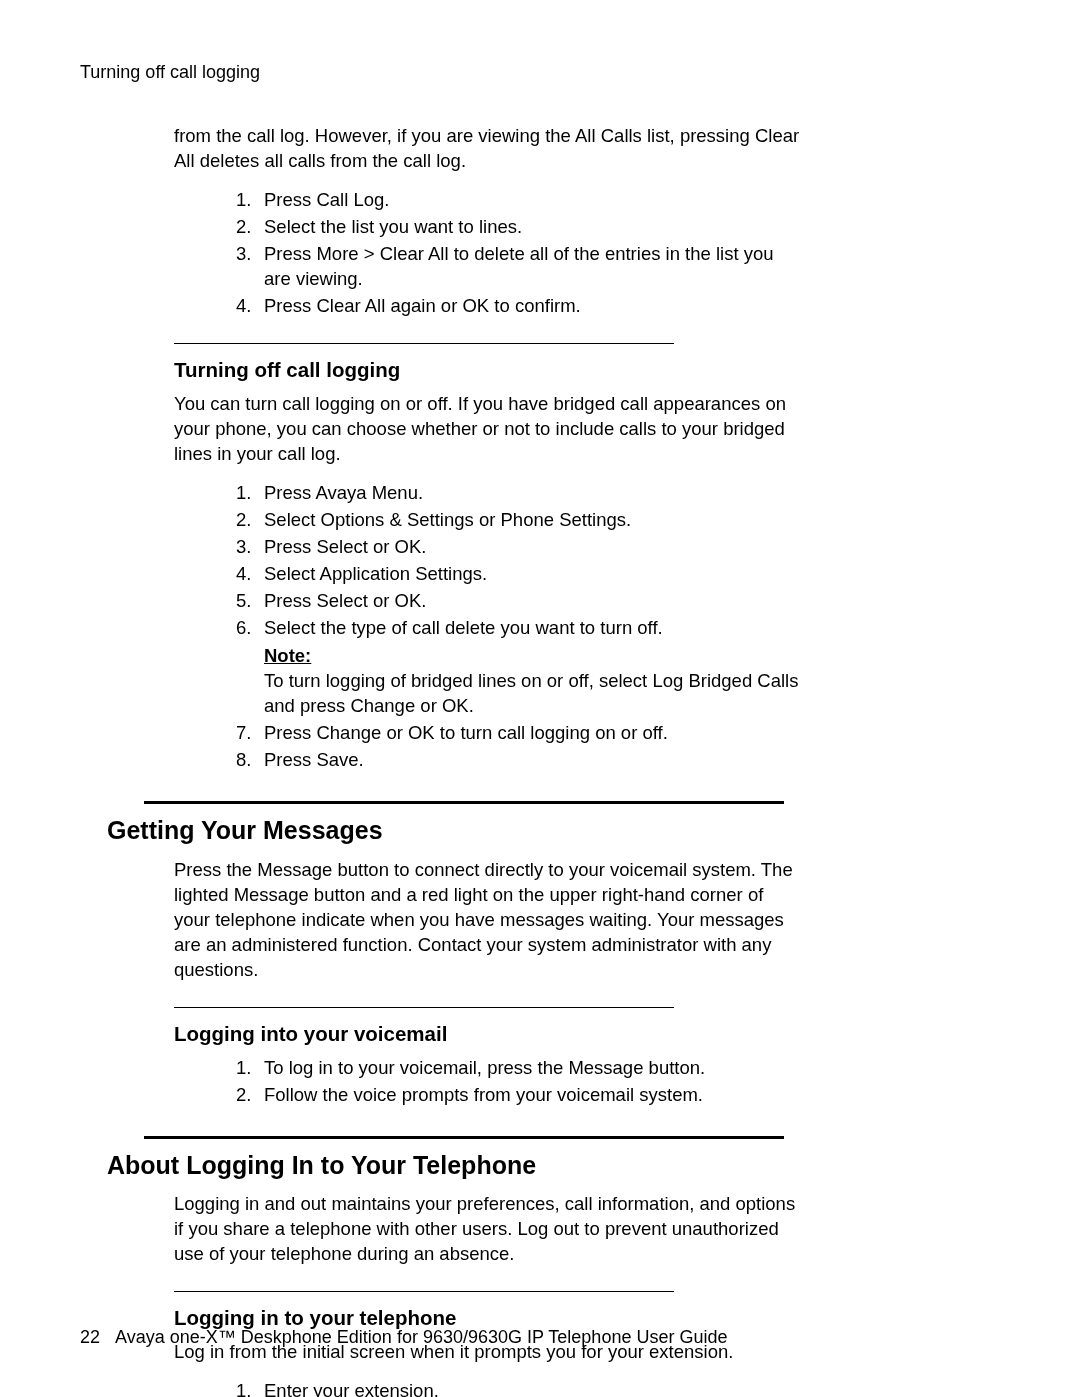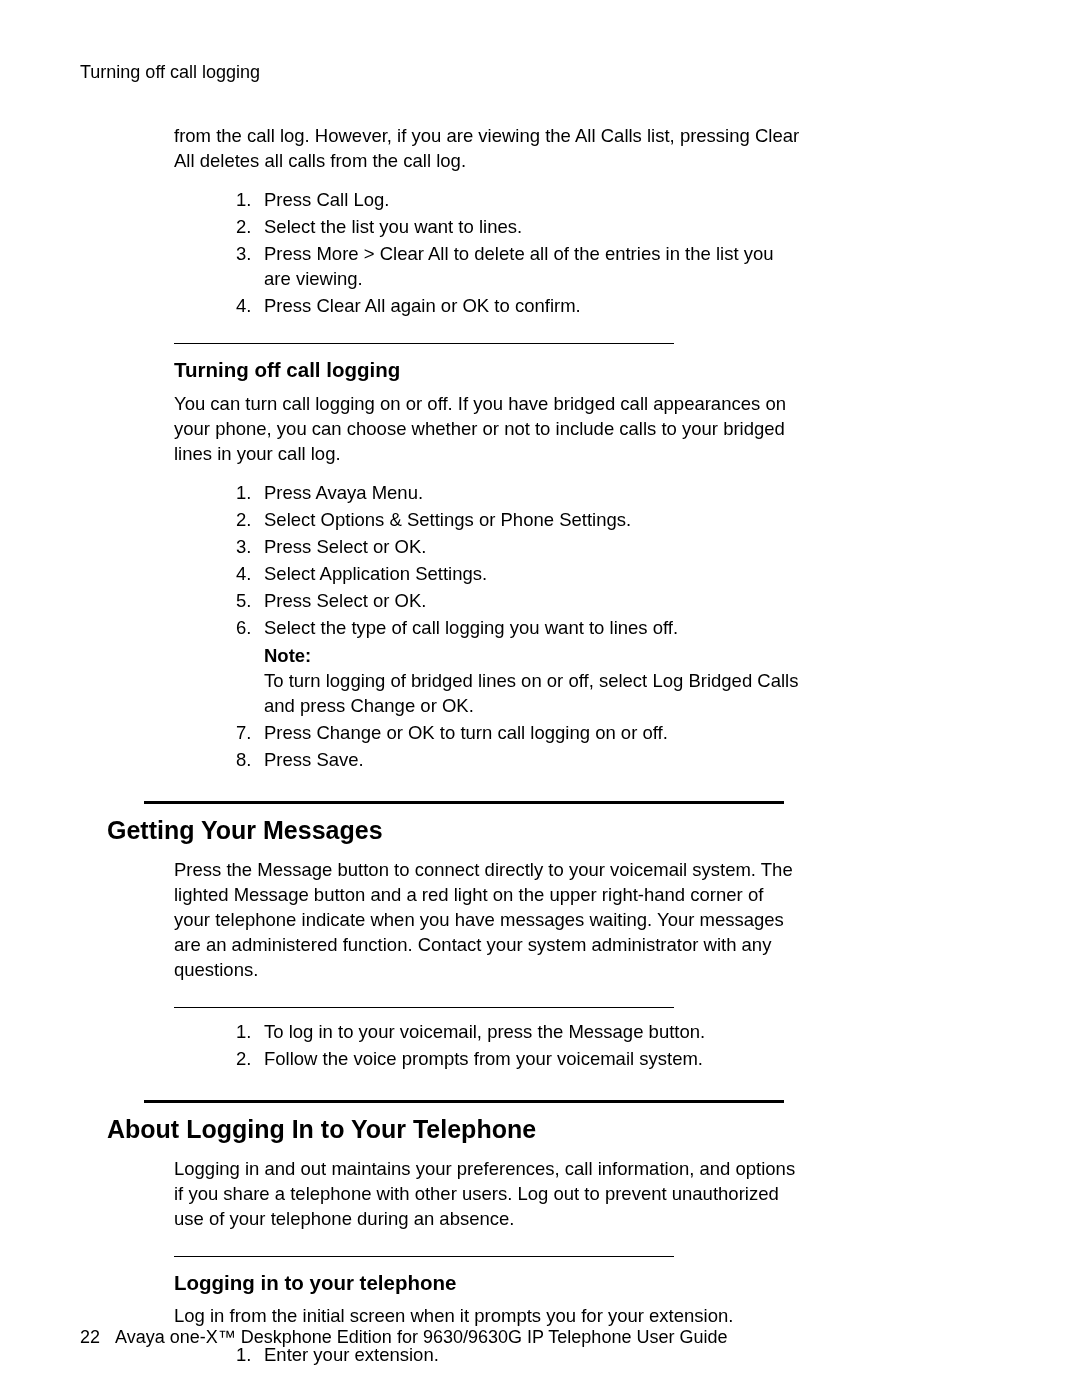--- a/index.html
+++ b/index.html
@@ -42,20 +42,21 @@
   ol.steps > li .num {
     position: absolute;
     left: -2px;
     top: 0;
   }
   .note-block {
     margin-top: 4px;
   }
   .note-label {
     font-weight: bold;
+    text-decoration: underline;
   }
   hr.sub {
     width: 500px;
     margin: 24px 0 12px 94px;
     border: none;
     border-top: 1.5px solid #000;
   }
   hr.major {
     width: 640px;
     margin: 28px 0 10px 64px;
@@ -101,38 +102,39 @@
 
   <h2 class="subsection">Turning off call logging</h2>
   <div class="body-block">
     <div class="intro">You can turn call logging on or off. If you have bridged call appearances on your phone, you can choose whether or not to include calls to your bridged lines in your call log.</div>
     <ol class="steps">
         <li><span class="num">1.</span><span>Press <b>Avaya Menu</b>.</span></li>
         <li><span class="num">2.</span><span>Select Options &amp; Settings or Phone Settings.</span></li>
         <li><span class="num">3.</span><span>Press <b>Select</b> or <b>OK</b>.</span></li>
         <li><span class="num">4.</span><span>Select Application Settings.</span></li>
         <li><span class="num">5.</span><span>Press <b>Select</b> or <b>OK</b>.</span></li>
-        <li><span class="num">6.</span><span>Select the type of call logging you want to lines off.</span><div class="note-block">
+        <li><span class="num">6.</span><span>Select the type of call delete you want to turn off.</span><div class="note-block">
             <div class="note-label">Note:</div>
             <div>To turn logging of bridged lines on or off, select Log Bridged Calls and press <b>Change</b> or <b>OK</b>.</div>
           </div></li>
         <li><span class="num">7.</span><span>Press <b>Change</b> or <b>OK</b> to turn call logging on or off.</span></li>
         <li><span class="num">8.</span><span>Press <b>Save</b>.</span></li>
       </ol>
   </div>
 
   <hr class="major">
 
   <h1 class="section">Getting Your Messages</h1>
   <div class="body-block">
     <div class="intro">Press the <b>Message</b> button to connect directly to your voicemail system. The lighted Message button and a red light on the upper right-hand corner of your telephone indicate when you have messages waiting. Your messages are an administered function. Contact your system administrator with any questions.</div>
   </div>
 
   <hr class="sub">
 
+  <h2 class="subsection">Logging into your voicemail</h2>
   <div class="body-block">
     <ol class="steps">
         <li><span class="num">1.</span><span>To log in to your voicemail, press the <b>Message</b> button.</span></li>
         <li><span class="num">2.</span><span>Follow the voice prompts from your voicemail system.</span></li>
       </ol>
   </div>
 
   <hr class="major">
 
   <h1 class="section">About Logging In to Your Telephone</h1>

